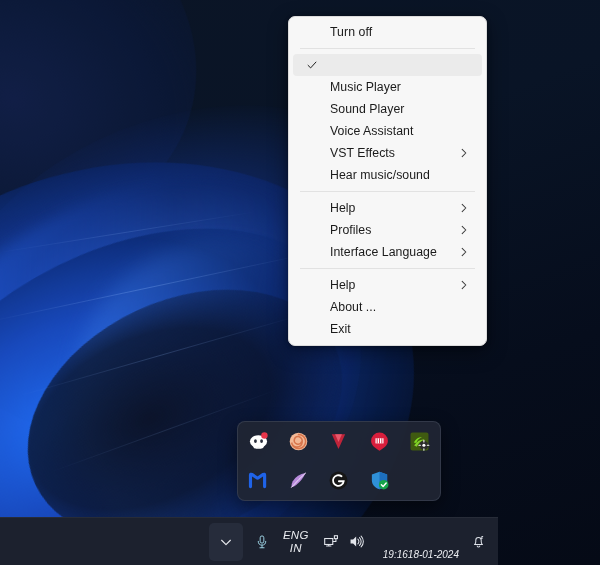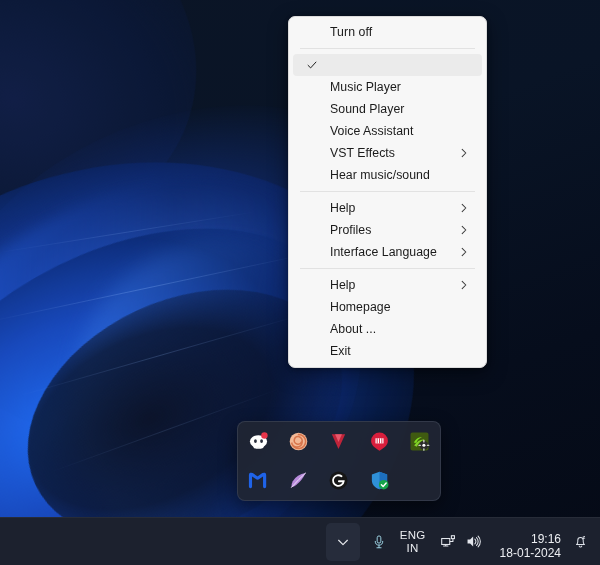--- a/index.html
+++ b/index.html
@@ -169,27 +169,28 @@
     align-items: center;
     justify-content: center;
     position: relative;
   }
 
   
   #taskbar {
     position: absolute;
     left: 0;
     bottom: 0;
-    width: 600px;
+    width: 498px;
     height: 47px;
     background: #1c212e;
     border-top: 1px solid rgba(255,255,255,.05);
     display: flex;
     align-items: center;
     justify-content: flex-end;
+    font-style: italic;
   }
   #taskbar-right {
     display: flex;
     align-items: center;
     height: 100%;
     padding-right: 6px;
     gap: 0px;
   }
   .tb-btn {
     height: 38px;
@@ -211,23 +212,23 @@
     line-height: 1.08;
     font-size: 11.5px;
     color: #e9ebef;
     letter-spacing: .3px;
   }
   #sys-btn {
     padding: 0 8px;
     gap: 8px;
   }
   #clock-btn {
-    flex-direction: column;
+    flex-direction: row;
     line-height: 1.18;
-    font-size: 12px;
+    font-size: 10px;
     color: #eceef2;
     padding: 0 5px 0 10px;
     text-align: right;
     align-items: flex-end;
     justify-content: flex-end;
   }
   #notif-btn { width: 28px; }
 </style>
 </head>
 <body>
@@ -364,23 +365,20 @@
         </svg>
       </div>
       <div class="menu-sep"></div>
       <div class="menu-item">
         <span>Help</span>
         <svg class="submenu-arrow" viewBox="0 0 8 12">
           <path d="M2 2 L6 6 L2 10" fill="none" stroke="#3a3a3a" stroke-width="1.1" stroke-linecap="round" stroke-linejoin="round"></path>
         </svg>
       </div>
       <div class="menu-item">
-        <span>Homepage</span>
-      </div>
-      <div class="menu-item">
         <span>About ...</span>
       </div>
       <div class="menu-item">
         <span>Exit</span>
       </div>
     </div>
 
   <div id="taskbar">
     <div id="taskbar-right">
 

